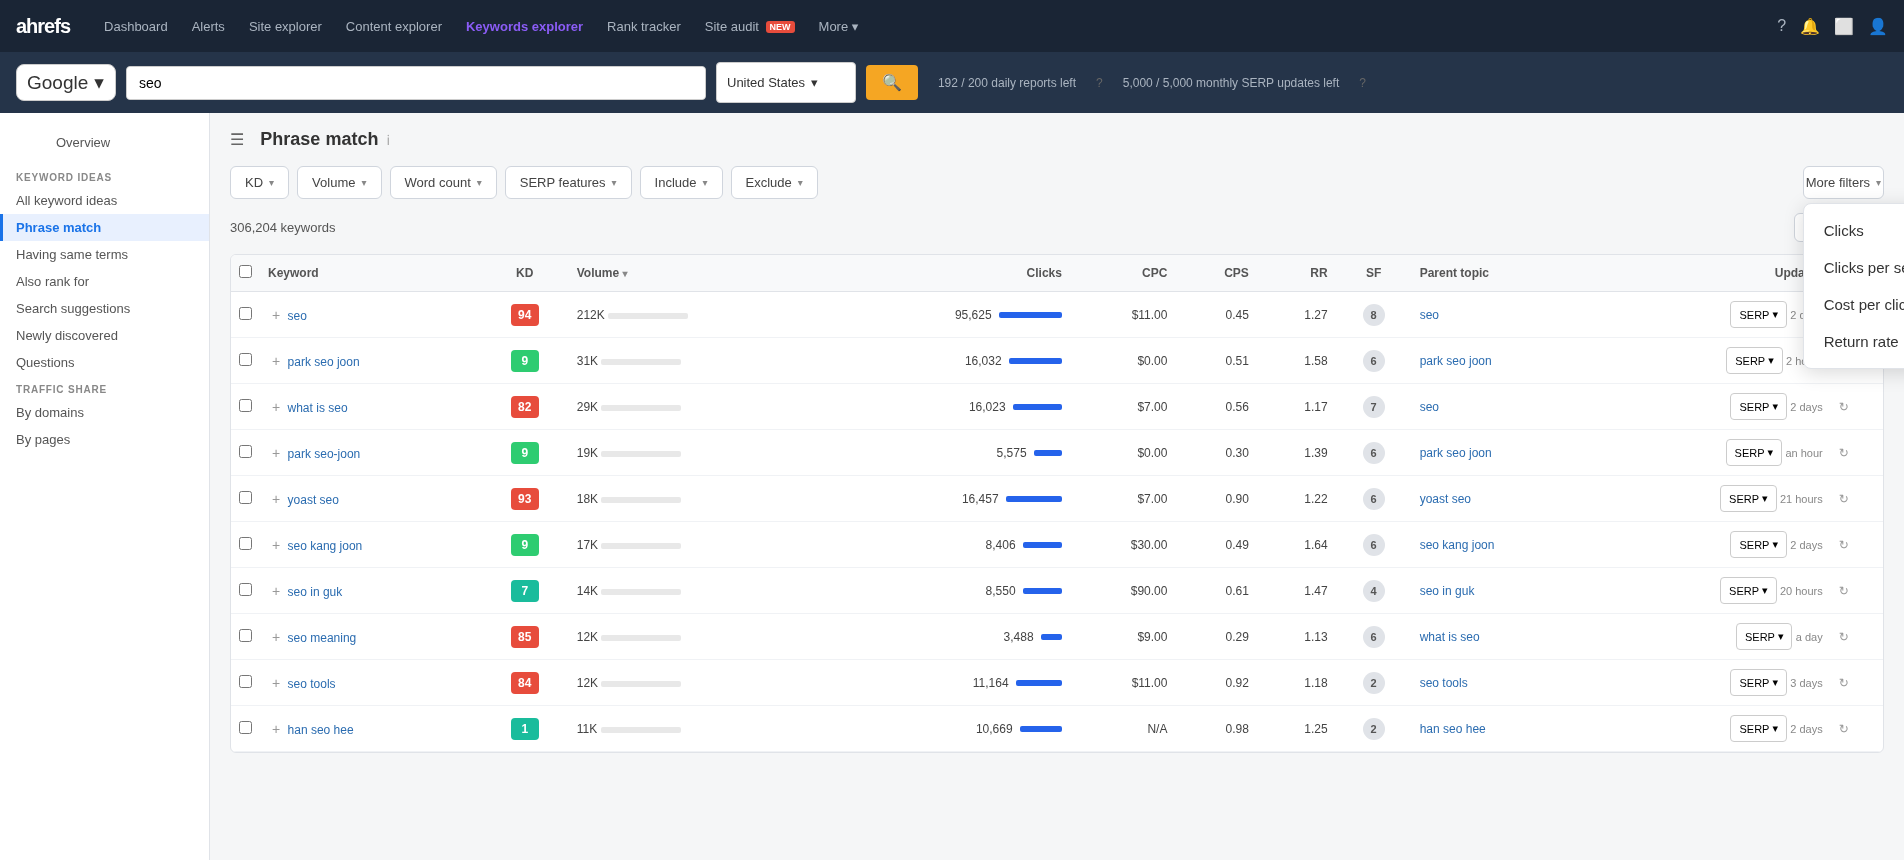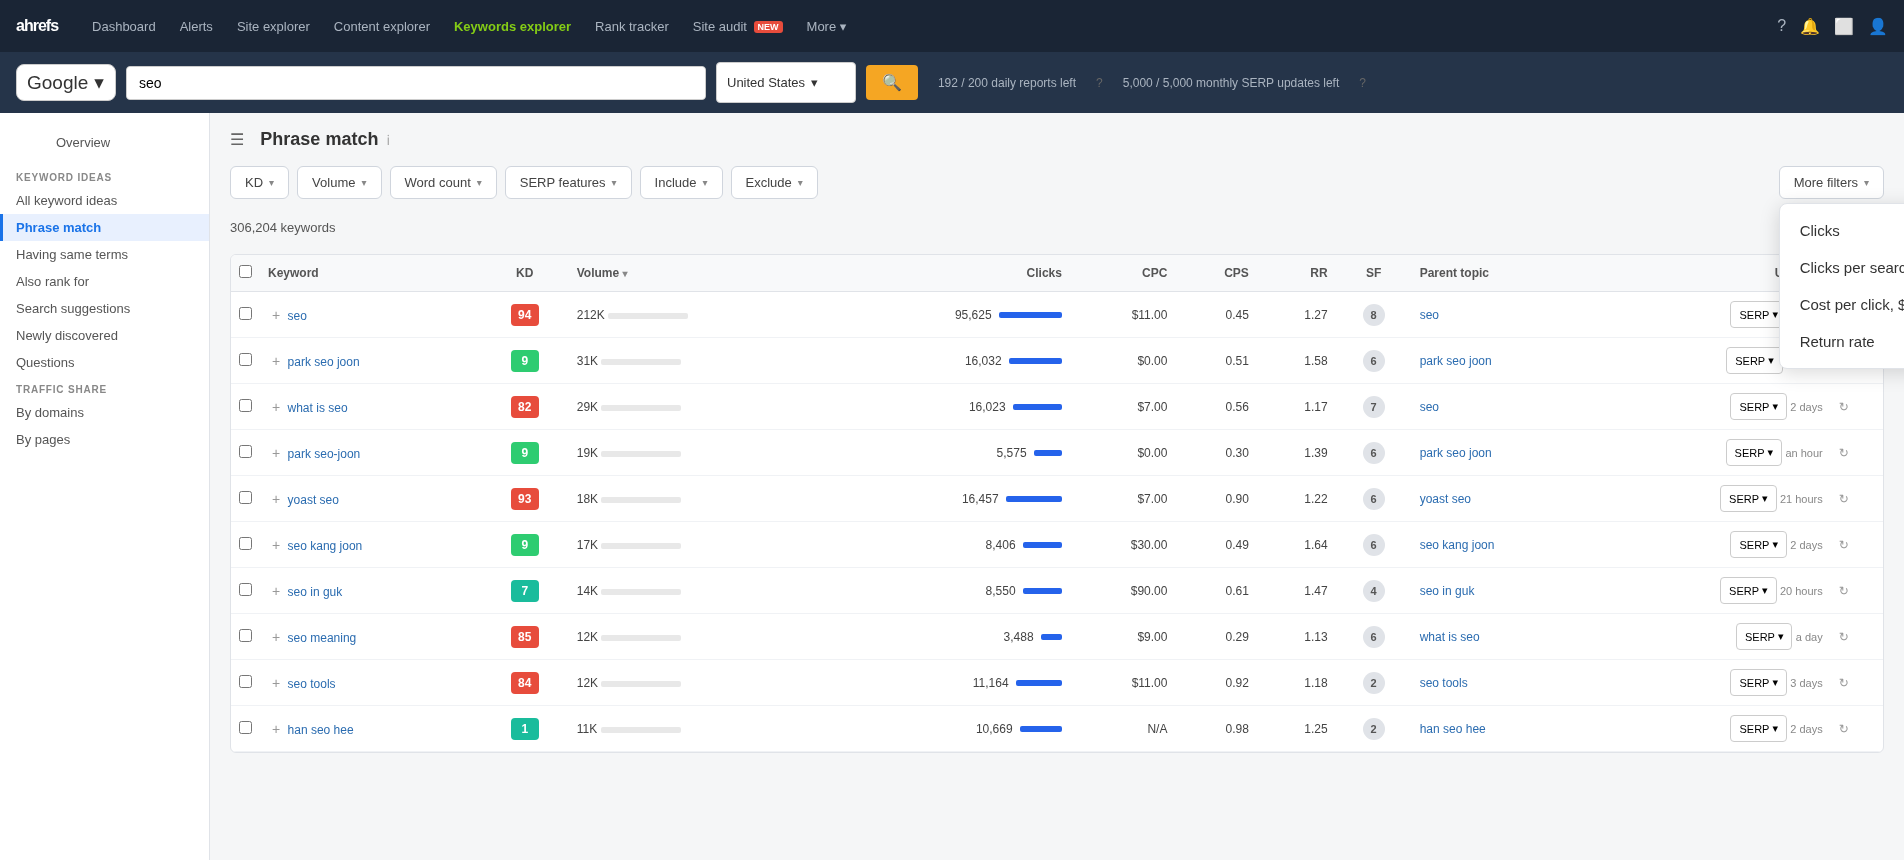--- a/index.html
+++ b/index.html
@@ -7,33 +7,33 @@
 
     
     .topnav {
       background: #1a2535;
       display: flex;
       align-items: center;
       padding: 0 16px;
       height: 52px;
       gap: 24px;
     }
-    .logo { color: #ff6b35; font-weight: 800; font-size: 16px; letter-spacing: -1px; }
+    .logo { color: #ff6b35; font-weight: 800; font-size: 20px; letter-spacing: -1px; }
     .logo span { color: #fff; }
     .nav-links { display: flex; gap: 4px; }
     .nav-link {
       color: #aab4c0;
       text-decoration: none;
       padding: 6px 10px;
       border-radius: 4px;
       font-size: 13px;
       cursor: pointer;
       white-space: nowrap;
     }
-    .nav-link.active { color: #84cc16; font-weight: 600; }
+    .nav-link.active { color: #8b5cf6; font-weight: 600; }
     .nav-badge {
       background: #e74c3c;
       color: #fff;
       font-size: 9px;
       padding: 1px 4px;
       border-radius: 3px;
       margin-left: 3px;
       vertical-align: middle;
       font-weight: 700;
     }
@@ -171,21 +171,21 @@
       gap: 6px;
       color: #444;
       font-weight: 500;
     }
     .filter-chevron { font-size: 10px; color: #888; }
 
     .more-filters-btn {
       background: #fff;
       border: 1px solid #d0d5dd;
       border-radius: 6px;
-      padding: 8px 14px;
+      padding: 8px 2px;
       font-size: 13px;
       cursor: pointer;
       display: flex;
       align-items: center;
       gap: 6px;
       color: #444;
       font-weight: 500;
       margin-left: auto;
     }
 

